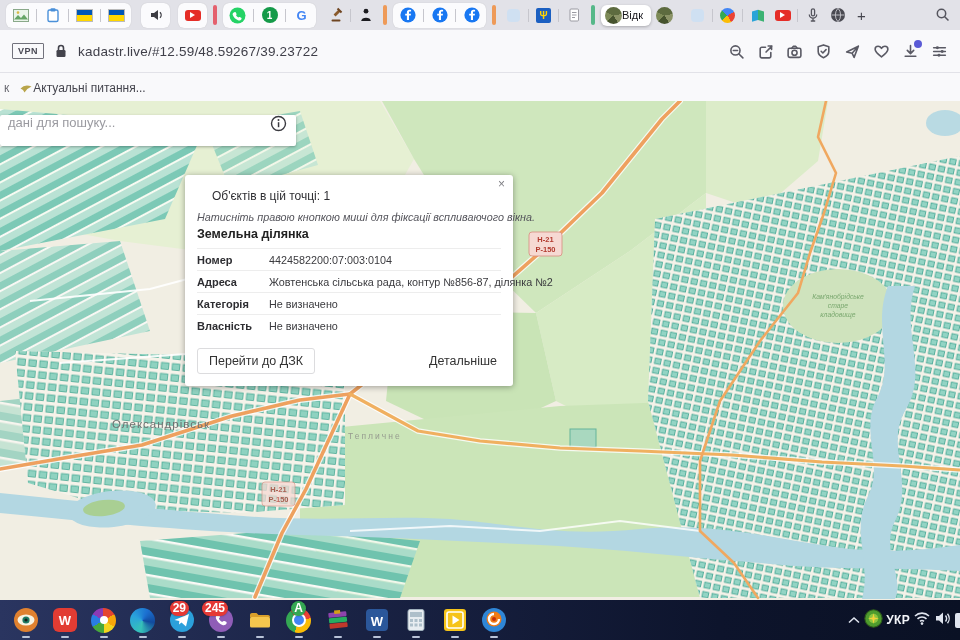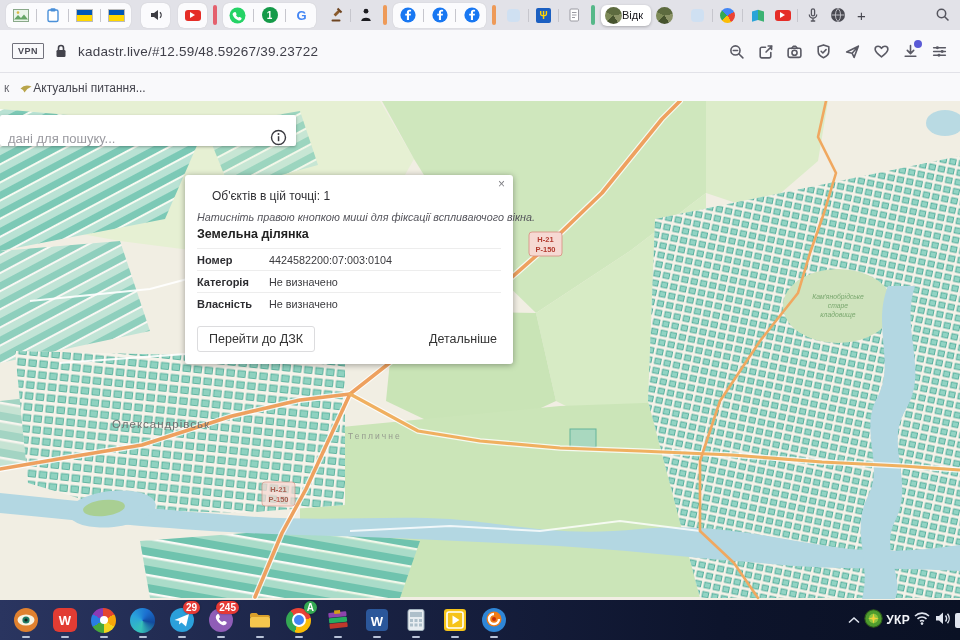--- a/index.html
+++ b/index.html
@@ -33,21 +33,21 @@
   .tool-icons{margin-left:auto;display:flex;gap:12px;align-items:center}
   .ticon{position:relative;display:flex}
   .ticon svg{stroke:#5a5a64;fill:none;stroke-width:1.5;stroke-linecap:round;stroke-linejoin:round}
   .dl-dot{position:absolute;top:-3px;right:-3px;width:8px;height:8px;border-radius:50%;background:#5b5bd6}
   
   .bookmarks{height:29px;background:#f9f9fb;display:flex;align-items:center;padding:0 4px;font-size:12px;color:#45454e;border-bottom:1px solid #e7e7ec;gap:6px}
   .bm-overflow{color:#6a6a72}
   .bm-item{display:flex;align-items:flex-start;gap:0;padding:2px 4px;border-radius:4px}
   
   .map{position:absolute;top:101px;left:0;width:960px;height:499px;background:#f1eee3}
-  .search-box{position:absolute;top:115px;left:0;width:296px;height:31px;background:#fff;box-shadow:0 1px 3px rgba(0,0,0,.3);display:flex;align-items:flex-end;z-index:5;border-radius:2px}
+  .search-box{position:absolute;top:115px;left:0;width:296px;height:31px;background:#fff;box-shadow:0 1px 3px rgba(0,0,0,.3);display:flex;align-items:flex-start;z-index:5;border-radius:2px}
   .search-box input{flex:1;border:0;outline:0;font-size:13px;padding:0 8px;color:#333;background:transparent;font-family:inherit}
   .search-box input::placeholder{color:#9a9aa0}
   .info-btn{padding:0 9px;display:flex;align-items:center}
   
   .popup{position:absolute;top:175px;left:185px;width:328px;background:#fff;border-radius:3px;
          box-shadow:0 1px 6px rgba(0,0,0,.35);z-index:6;padding:12px 12px 12px;font-size:12px;color:#333;box-sizing:border-box}
   .popup-close{position:absolute;top:3px;right:8px;color:#808086;font-size:12px;line-height:1}
   .p-title{font-size:12px;color:#2f2f33;margin:2px 15px 8px}
   .p-hint{font-style:italic;color:#55555c;font-size:10.8px;white-space:nowrap}
   .p-sec{font-weight:bold;font-size:12.5px;margin:4px 0 7px;color:#222}
@@ -55,21 +55,21 @@
   .p-row .l{width:72px;font-weight:bold;font-size:11px;color:#2e2e32;flex:0 0 auto}
   .p-row .v{flex:1;font-size:10.8px;color:#3a3a3e;white-space:nowrap}
   .p-foot{display:flex;justify-content:space-between;align-items:center;margin-top:12px}
   .btn-ghost{border:1px solid #dcdcde;background:#fff;border-radius:3px;padding:5px 11px;font-size:12.5px;color:#333;font-family:inherit}
   .btn-text{border:0;background:none;padding:5px 4px;font-size:12.5px;color:#333;font-family:inherit}
   
   .taskbar{position:absolute;bottom:0;left:0;width:960px;height:40px;z-index:10;display:flex;align-items:center;
            background:linear-gradient(90deg,#2a3560 0%,#1a2345 35%,#0d142c 75%,#0a1124 100%);padding-left:6px;box-sizing:border-box}
   .tb{position:relative;width:39px;height:40px;display:flex;align-items:center;justify-content:center;flex:0 0 auto}
   .tb .dash{position:absolute;bottom:2px;left:50%;transform:translateX(-50%);width:8px;height:2.5px;border-radius:2px;background:#b9c3d8}
-  .badge{position:absolute;top:1px;right:1px;background:#e53935;color:#fff;font-size:10px;font-weight:bold;border-radius:8px;padding:1px 3px;line-height:1.1;box-shadow:0 0 2px rgba(0,0,0,.4)}
+  .badge{position:absolute;top:1px;right:12px;background:#e53935;color:#fff;font-size:12px;font-weight:bold;border-radius:8px;padding:1px 3px;line-height:1.1;box-shadow:0 0 2px rgba(0,0,0,.4)}
   .badge.green{background:#34a853}
   .pinwheel{width:25px;height:25px;border-radius:50%;background:conic-gradient(#e4452f 0 60deg,#f7a70a 60deg 120deg,#f3d51e 120deg 180deg,#47a83c 180deg 240deg,#2a7de1 240deg 300deg,#8b3ab5 300deg 360deg);display:flex;align-items:center;justify-content:center}
   .pinwheel i{width:8px;height:8px;border-radius:50%;background:#fff}
   .edgeic{width:25px;height:25px;border-radius:50%;background:conic-gradient(from 190deg,#36c2b8,#2aa3dc 30%,#1b6fd0 55%,#124a9e 75%,#36c2b8)}
   .chrome{position:relative;width:25px;height:25px;border-radius:50%;background:conic-gradient(from -40deg,#ea4335 0 33%,#fbbc05 33% 66%,#34a853 66% 100%);display:flex;align-items:center;justify-content:center}
   .chrome i{width:10px;height:10px;border-radius:50%;background:#4285f4;border:2.5px solid #fff}
   .tray{margin-left:auto;display:flex;align-items:center;gap:3px}
   .lang{color:#f2f4f8;font-size:12px;font-weight:600;letter-spacing:.3px}
   .tray-clip{width:10px;height:15px;background:#dfe4ee;border-radius:2px;margin-right:-5px;flex:0 0 auto}
 </style>
@@ -423,20 +423,24 @@
 <div class="popup">
   <span class="popup-close">×</span>
   <div class="p-title">Об'єктів в цій точці: 1</div>
   <div class="p-hint">Натисніть правою кнопкою миші для фіксації вспливаючого вікна.</div>
   <div class="p-sec">Земельна ділянка</div>
   <div class="p-row">
     <span class="l">Номер</span>
     <span class="v">4424582200:07:003:0104</span>
   </div>
   <div class="p-row">
+    <span class="l">Адреса</span>
+    <span class="v">Жовтенська сільська рада, контур №856-87, ділянка №2</span>
+  </div>
+  <div class="p-row">
     <span class="l">Категорія</span>
     <span class="v">Не визначено</span>
   </div>
   <div class="p-row">
     <span class="l">Власність</span>
     <span class="v">Не визначено</span>
   </div>
   <div class="p-foot">
     <button class="btn-ghost">Перейти до ДЗК</button>
     <button class="btn-text">Детальніше</button>

